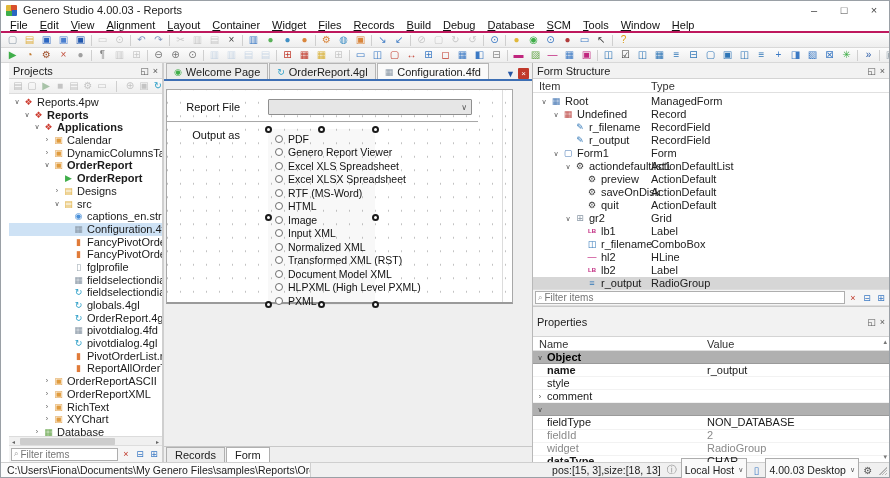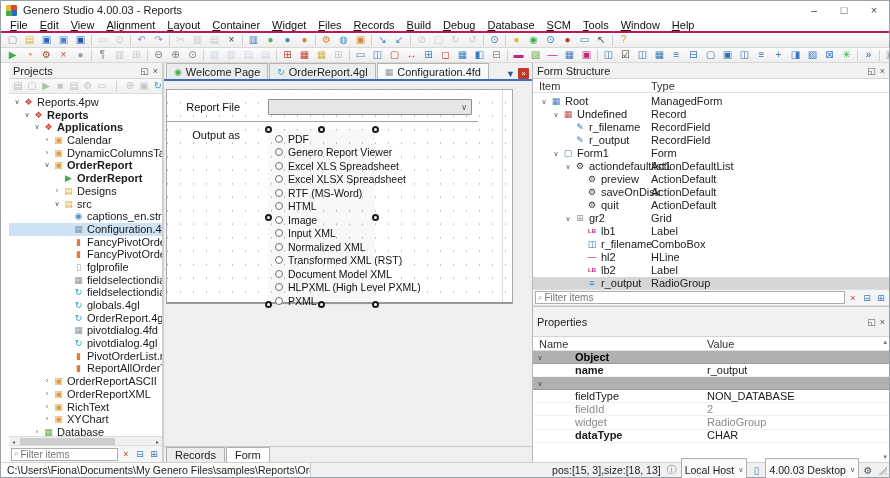--- a/index.html
+++ b/index.html
@@ -96,21 +96,21 @@
   .fsrow .ticon { width:14px; flex:none; font-size:9px; text-align:center; }
   .fsrow .tname { padding-left:2px; font-size:11px; }
   .fsrow .ttype { position:absolute; left:118px; font-size:11px; color:#222; }
   .fsrow.selected { background:#d6d6d6; }
 
   .props { flex:1; display:flex; flex-direction:column; min-height:0; border-top:1px solid #c8c8c8; }
   .pcols { position:relative; }
   .pcols .c2 { left:174px; }
   .pscroll-up { position:absolute; right:2px; top:1px; font-size:7px; color:#777; }
   .prows { flex:1; overflow:hidden; position:relative; }
-  .prow { height:13.1px; line-height:13.1px; display:flex; align-items:center; border-bottom:1px solid #f2f2f2; position:relative;gap:28px; }
+  .prow { height:13.1px; line-height:13.1px; display:flex; align-items:center; border-bottom:1px solid #f2f2f2; position:relative; }
   .prow .parr { width:14px; flex:none; font-size:7px; color:#444; text-align:center; }
   .prow .pname { width:160px; flex:none; font-size:11px; overflow:hidden; }
   .prow .pval { position:absolute; left:174px; font-size:11px; }
   .prow.section { background:#b0b0b0; border-bottom:1px solid #9a9a9a; }
   .prow.section .pname { font-weight:bold; color:#000; }
   .prow.bold .pname { font-weight:bold; }
   .prow.muted .pname, .prow.muted .pval { color:#8a8a8a; }
   .pscroll-dn { position:absolute; right:2px; bottom:1px; font-size:7px; color:#777; }
 
   
@@ -938,21 +938,31 @@
               <span class="pval"></span>
             </div>
 
             <div class="prow bold">
               <span class="parr"></span>
               <span class="pname">name</span>
               <span class="pval">r_output</span>
             </div>
 
 
-
+            <div class="prow">
+              <span class="parr"></span>
+              <span class="pname">style</span>
+              <span class="pval"></span>
+            </div>
+
+            <div class="prow">
+              <span class="parr">›</span>
+              <span class="pname">comment</span>
+              <span class="pval"></span>
+            </div>
 
             <div class="prow section">
               <span class="parr">∨</span>
               <span class="pval"></span>
             </div>
 
             <div class="prow">
               <span class="parr"></span>
               <span class="pname">fieldType</span>
               <span class="pval">NON_DATABASE</span>

